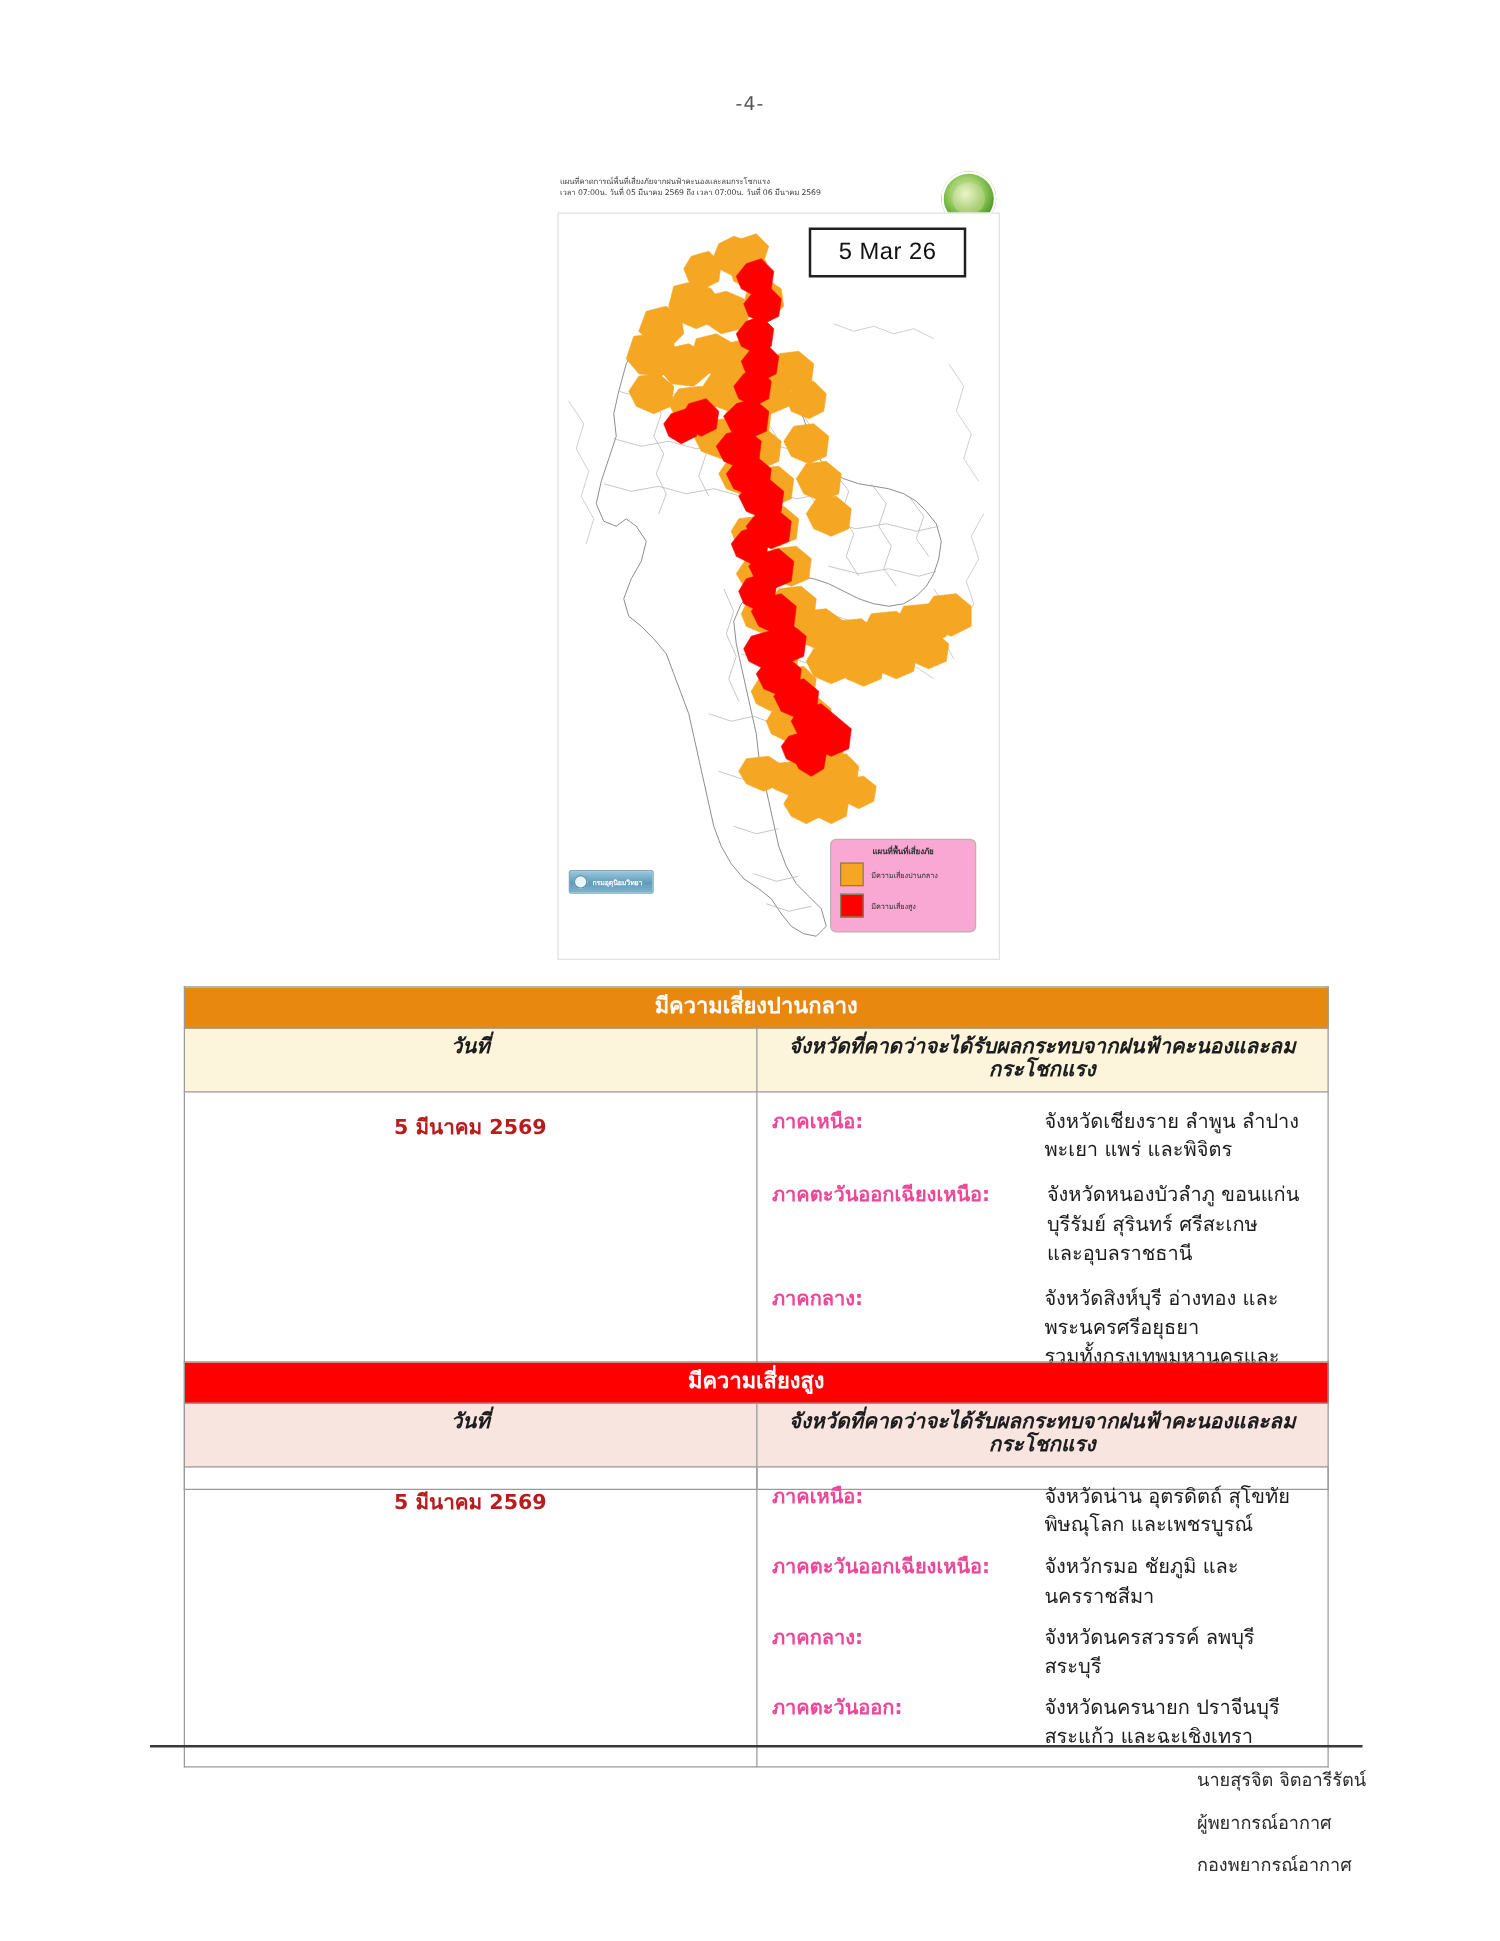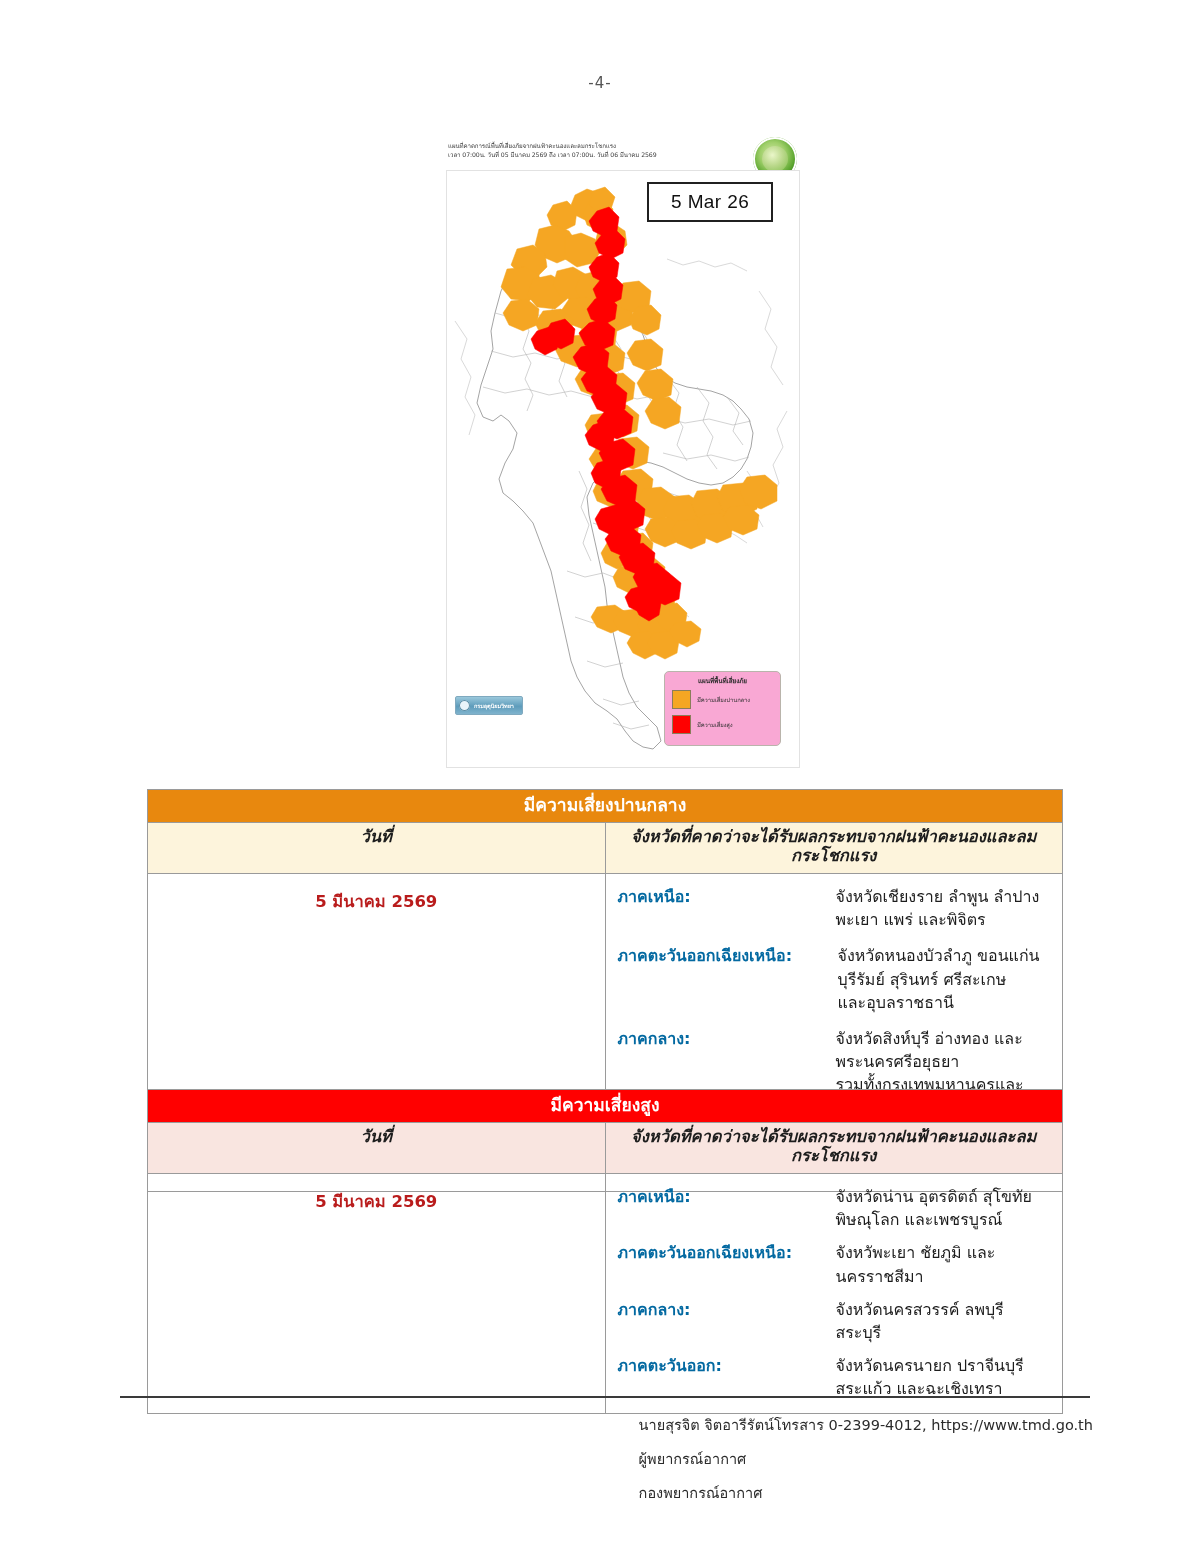--- a/index.html
+++ b/index.html
@@ -196,21 +196,21 @@
   .cell-body { padding: 11px 10px 10px 12px !important; }
 
   .reg-line { display: flex; align-items: flex-start; }
   .moderate .reg-line { margin-bottom: 13px; }
   .high .reg-line { margin-bottom: 10px; }
   .reg-line:last-child { margin-bottom: 2px; justify-content: flex-end; }
 
   .reg-name {
     font-size: 16px;
     font-weight: bold;
-    color: #0369a1;
+    color: #ec4899;
     white-space: nowrap;
     flex: 0 0 auto;
     line-height: 1.45;
   }
   .moderate .reg-name { width: 218px; }
   .high .reg-name { width: 218px; }
 
   .reg-vals {
     font-size: 16px;
     color: #1d1d1d;
@@ -483,21 +483,21 @@
       <td class="cell-body">
         <div class="reg-line indent-north">
           <span class="reg-name">ภาคเหนือ:</span>
           <span class="reg-vals">
             <span>จังหวัดน่าน อุตรดิตถ์ สุโขทัย พิษณุโลก และเพชรบูรณ์</span>
           </span>
         </div>
         <div class="reg-line">
           <span class="reg-name">ภาคตะวันออกเฉียงเหนือ:</span>
           <span class="reg-vals">
-            <span>จังหวัพะเยา ชัยภูมิ และนครราชสีมา</span>
+            <span>จังหวักรมอ ชัยภูมิ และนครราชสีมา</span>
           </span>
         </div>
         <div class="reg-line indent-central">
           <span class="reg-name">ภาคกลาง:</span>
           <span class="reg-vals">
             <span>จังหวัดนครสวรรค์ ลพบุรี สระบุรี</span>
           </span>
         </div>
         <div class="reg-line indent-east">
           <span class="reg-name">ภาคตะวันออก:</span>
@@ -511,15 +511,14 @@
 </table>
 
 <div class="footer-rule"></div>
 <div class="footer">
   <div class="col left">
     <div>นายสุรจิต จิตอารีรัตน์</div>
     <div>ผู้พยากรณ์อากาศ</div>
     <div>กองพยากรณ์อากาศ</div>
   </div>
   <div class="col right">
-    <div>โทรสาร 0-2399-4012, https://www.tmd.go.th</div>
   </div>
 </div>
 
 </body></html>

